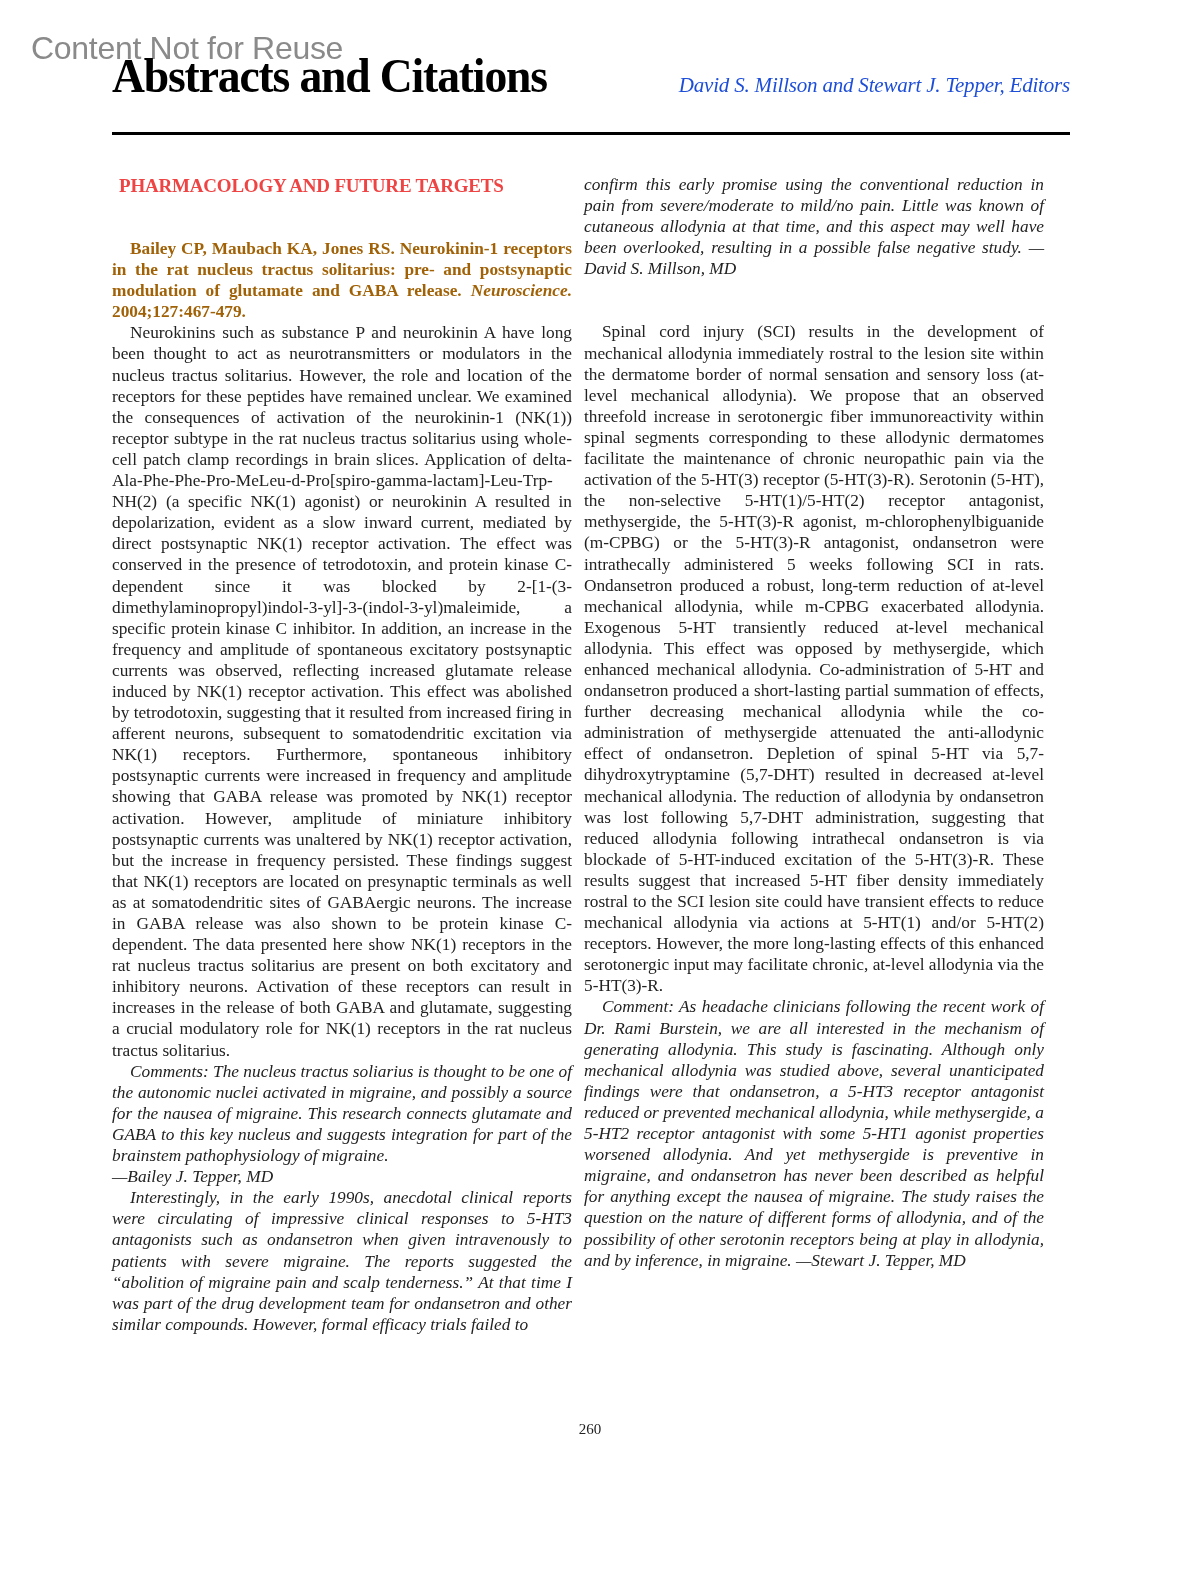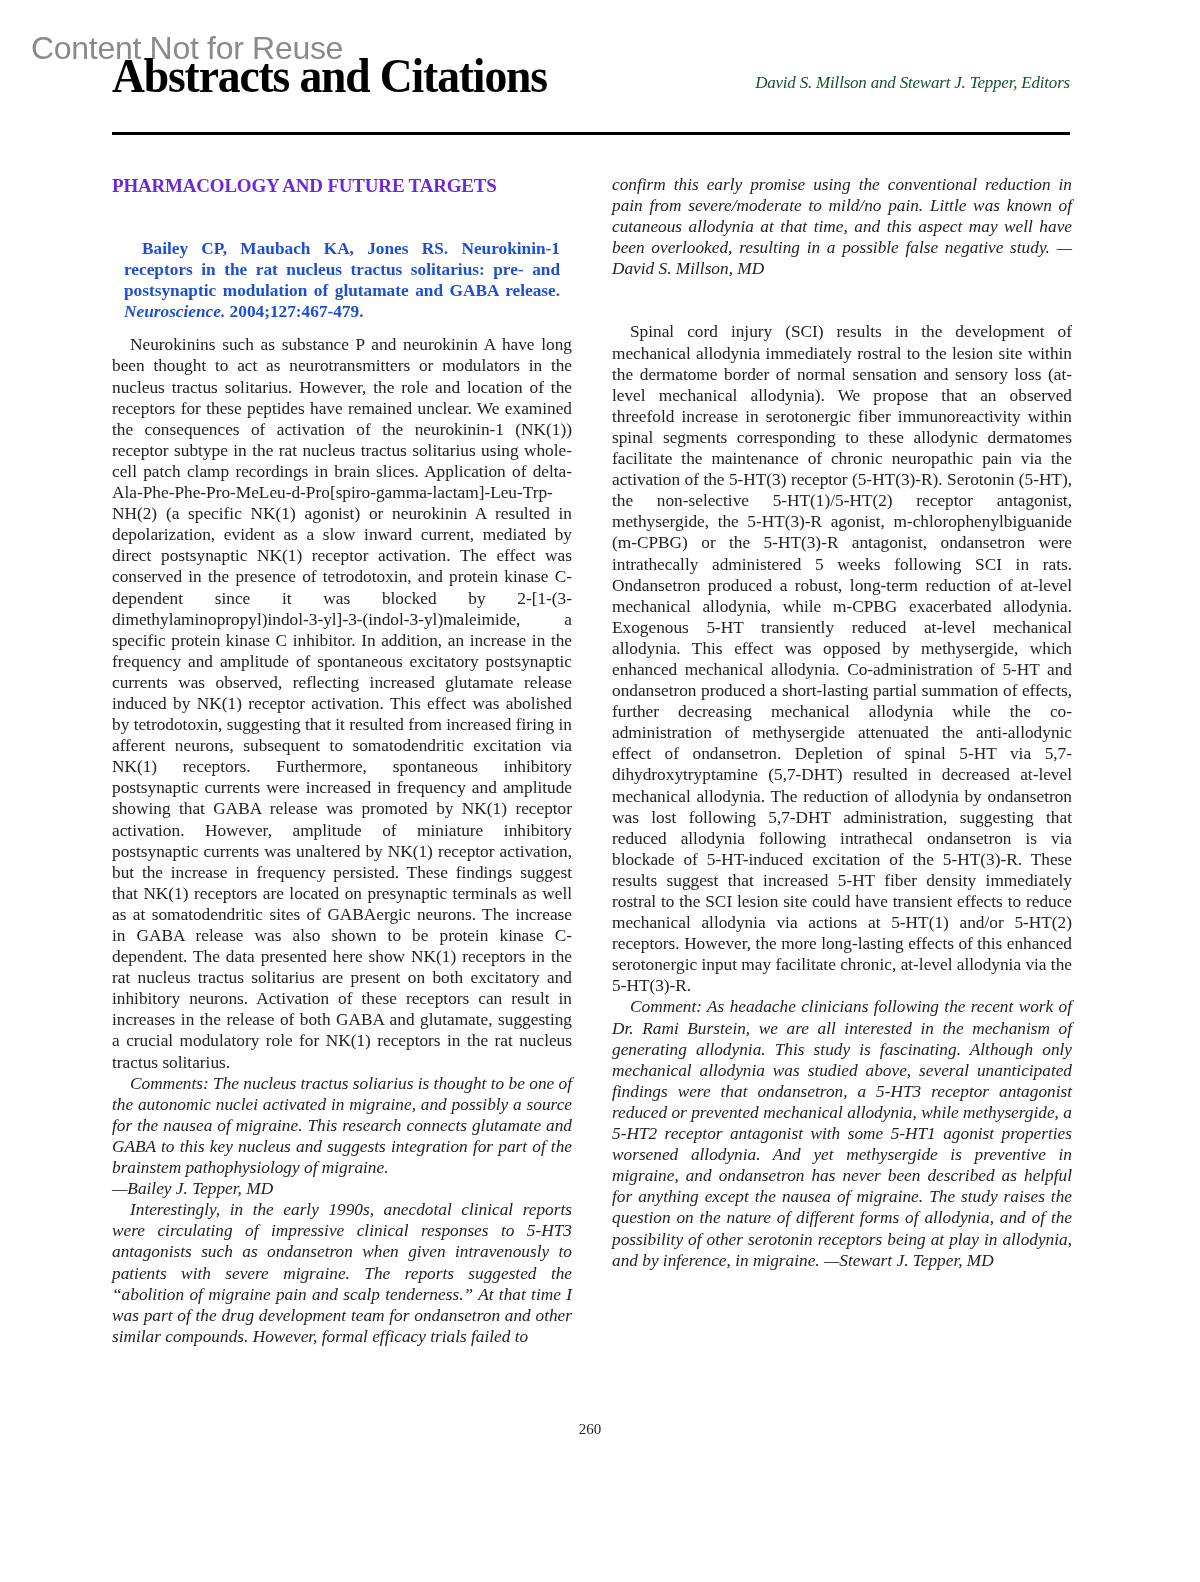--- a/index.html
+++ b/index.html
@@ -1,26 +1,26 @@
 <!DOCTYPE html>
 <html><head>
 <meta charset="utf-8">
 <style>
   html, body { margin: 0; padding: 0; background: #ffffff; }
   body { width: 1200px; height: 1582px; position: relative; overflow: hidden; color: #1a1a1a; }
   .watermark { position: absolute; left: 31px; top: 30px; font-family: "Liberation Sans", sans-serif; font-size: 32px; color: #8a8a8a; letter-spacing: -0.3px; }
   .masthead { position: absolute; left: 112px; top: 51px; width: 958px; height: 50px; }
   .masthead-title { position: absolute; left: 0; top: 0; font-family: "Liberation Serif", serif; font-weight: bold; font-size: 48px; line-height: 50px; letter-spacing: -1.2px; color: #000; transform: scaleX(0.95); transform-origin: left center; white-space: nowrap; }
-  .masthead-editors { position: absolute; right: 0; top: 22px; font-family: "Liberation Serif", serif; font-style: italic; font-size: 17px; color: #14532d; white-space: nowrap; letter-spacing: -0.2px; }
+  .masthead-editors { position: absolute; right: 0; top: 22px; font-family: "Liberation Serif", serif; font-style: italic; font-size: 21px; color: #1d4ed8; white-space: nowrap; letter-spacing: -0.2px; }
   .rule { position: absolute; left: 112px; top: 132px; width: 958px; height: 3px; background: #000; }
   .col { position: absolute; top: 174px; width: 460px; font-family: "Liberation Serif", serif; font-size: 17.3px; line-height: 21.1px; color: #222; text-align: justify; hyphens: manual; }
   .col-left { left: 112px; }
-  .col-right { left: 612px; }
-  .section-heading { font-family: "Liberation Serif", serif; font-weight: bold; font-size: 19px; line-height: 24px; color: #6d28d9; margin: 0 0 40px 0; text-align: left; white-space: nowrap; letter-spacing: -0.2px; }
-  .citation { font-weight: bold; color: #1d4ed8; text-indent: 18px; margin: 12px; }
+  .col-right { left: 584px; }
+  .section-heading { font-family: "Liberation Serif", serif; font-weight: bold; font-size: 19px; line-height: 24px; color: #ef4444; margin: 0 0 40px 7px; text-align: left; white-space: nowrap; letter-spacing: -0.2px; }
+  .citation { font-weight: bold; color: #a16207; text-indent: 18px; margin: 0; }
   .citation .journal { font-style: italic; }
   p { margin: 0; }
   .body-p { text-indent: 18px; }
   .italic { font-style: italic; }
   .noindent { text-indent: 0; }
   .gap { height: 42px; }
   .page-number { position: absolute; left: 0; width: 1180px; top: 1421px; text-align: center; font-family: "Liberation Serif", serif; font-size: 15px; color: #222; }
 </style>
 </head>
 <body>

